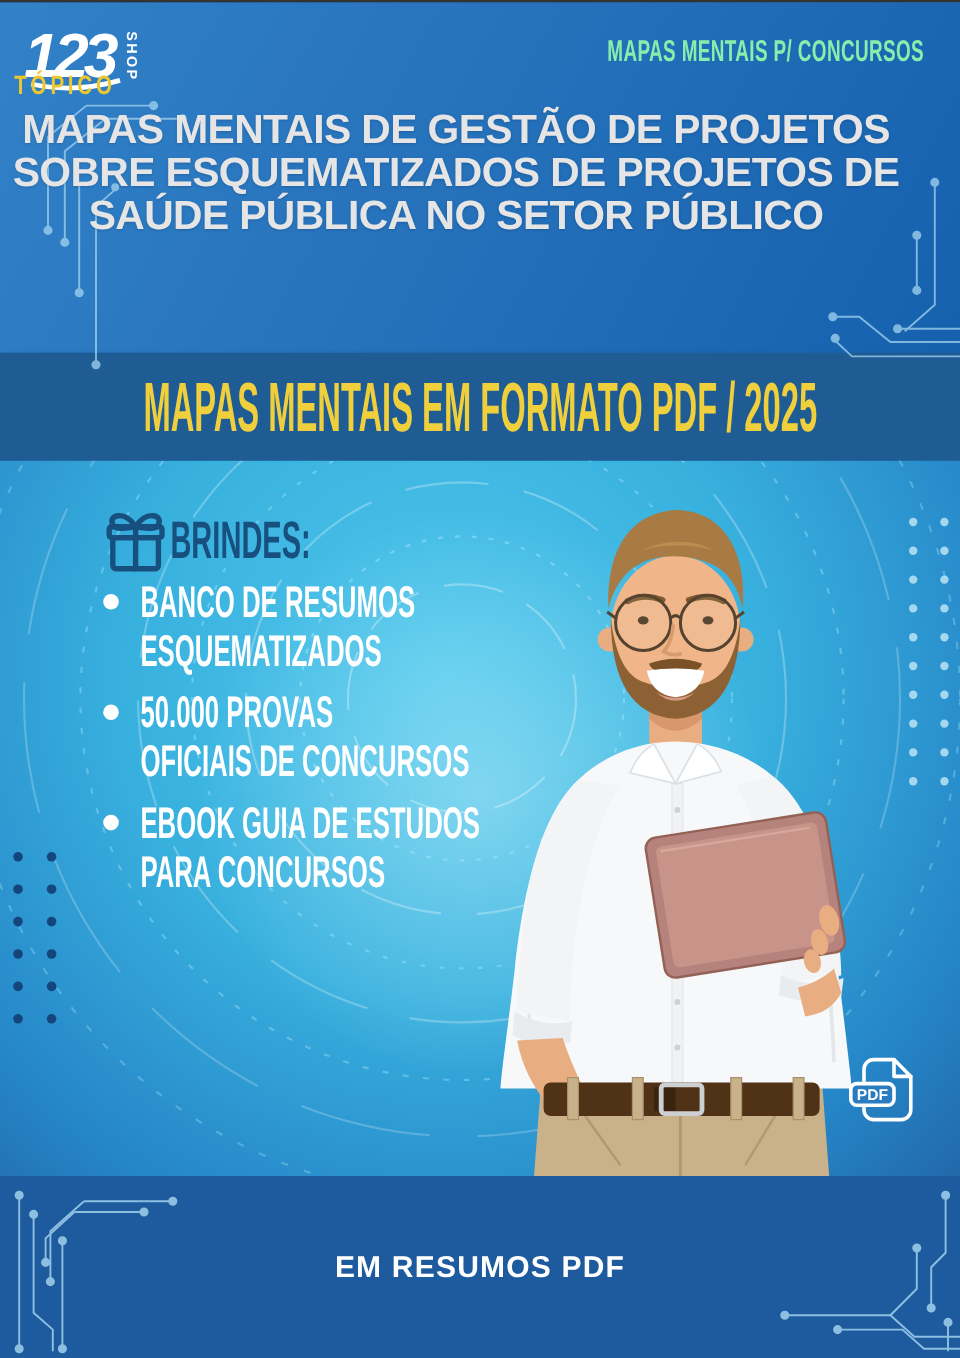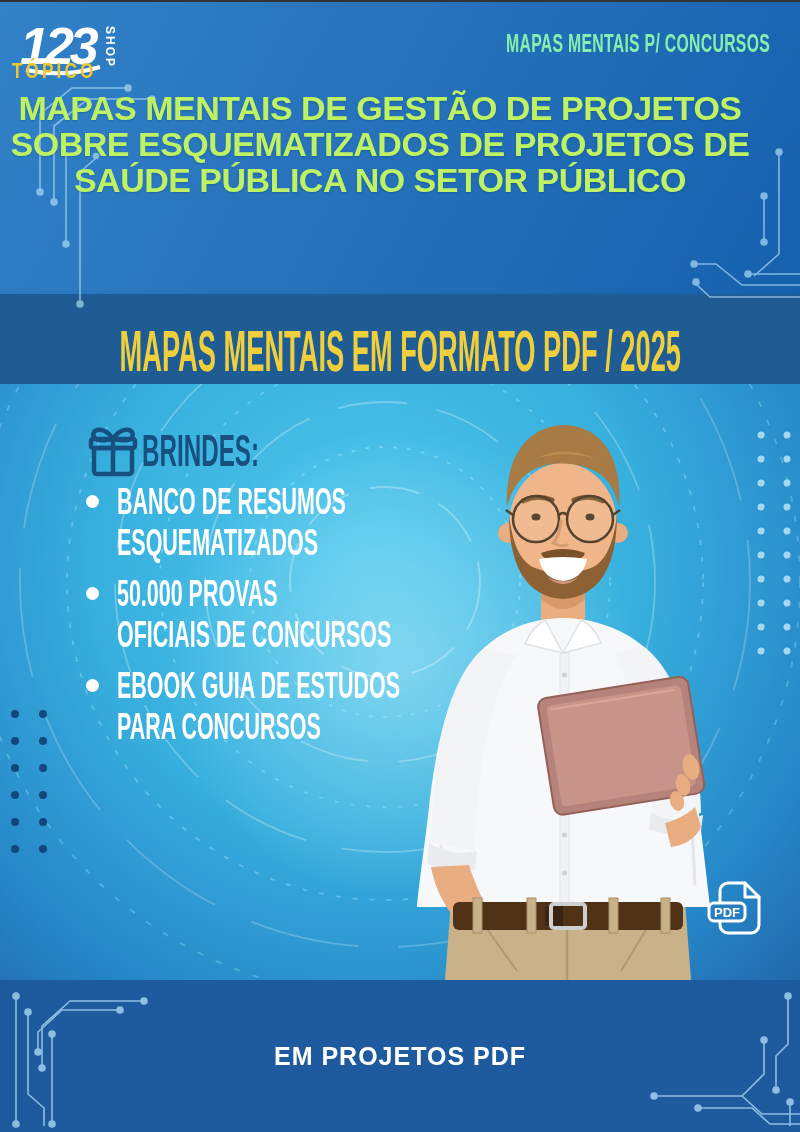--- a/index.html
+++ b/index.html
@@ -23,26 +23,26 @@
   #man{position:absolute;left:395px;top:413px;z-index:2;}
   .txt{position:absolute;z-index:3;}
   
   #logo{left:20px;top:14px;width:110px;height:66px;z-index:3;position:absolute;}
   
   .top-right{right:30px;top:27px;text-align:right;color:#86efac;font-weight:bold;
     font-size:25px;white-space:nowrap;}
   .top-right span{display:inline-block;transform:scaleX(.63);transform-origin:right top;letter-spacing:.5px;}
   .kicker{left:0;top:56px;width:800px;color:#edc72e;font-weight:bold;font-size:22px;}
   .kicker span{display:inline-block;transform:scaleX(.78);transform-origin:center top;letter-spacing:4px;}
-  .title{left:0;top:88px;width:760px;text-align:center;color:#bef264;font-weight:bold;
+  .title{left:0;top:88px;width:760px;text-align:center;color:#e5e5e5;font-weight:bold;
     font-size:34px;line-height:36px;letter-spacing:-.5px;
     text-shadow:0 1px 2px rgba(10,40,80,.25);}
   .title div{white-space:nowrap;}
   
-  .band-text{left:0;top:292px;width:800px;height:90px;display:flex;align-items:flex-end;
+  .band-text{left:0;top:292px;width:800px;height:90px;display:flex;align-items:center;
     justify-content:center;color:#f0cf3c;font-weight:bold;font-size:58px;white-space:nowrap;}
   .band-text span{display:inline-block;transform:scaleX(.47);transform-origin:center center;}
   
   .brindes-head{left:84px;top:420px;display:flex;align-items:center;}
   .brindes-head .bh{color:#17507f;font-weight:bold;font-size:44px;line-height:56px;white-space:nowrap;
     transform:scaleX(.55);transform-origin:left center;}
   .bullets{left:84px;top:479px;width:460px;}
   .bullet-item{display:flex;margin-bottom:10px;}
   .bullet-dot{width:13px;height:13px;border-radius:50%;background:#fff;margin:14px 18px 0 2px;flex:none;}
   .bl{color:#fff;font-weight:bold;font-size:37px;line-height:41px;white-space:nowrap;
@@ -354,16 +354,16 @@
   <svg id="pdficon" width="68" height="68" viewBox="0 0 68 68">
     <g fill="none" stroke="#ffffff" stroke-width="3" stroke-linejoin="round" stroke-linecap="round">
       <path d="M26 9 H43 L57 23 V51 a8 8 0 0 1 -8 8 H26 a8 8 0 0 1 -8 -8 V17 a8 8 0 0 1 8 -8 Z"></path>
       <path d="M43 9 V23 H57"></path>
     </g>
     <rect x="7" y="29" width="36" height="18" rx="5" fill="#2a7cc0" stroke="#ffffff" stroke-width="3"></rect>
     <text x="25" y="43" text-anchor="middle" font-family="Liberation Sans, sans-serif" font-size="13" font-weight="bold" fill="#ffffff">PDF</text>
   </svg>
 
   <div class="txt footer-text">
-    <span>EM PROJETOS PDF</span>
+    <span>EM RESUMOS PDF</span>
   </div>
 
 </div>
 
 </body></html>

